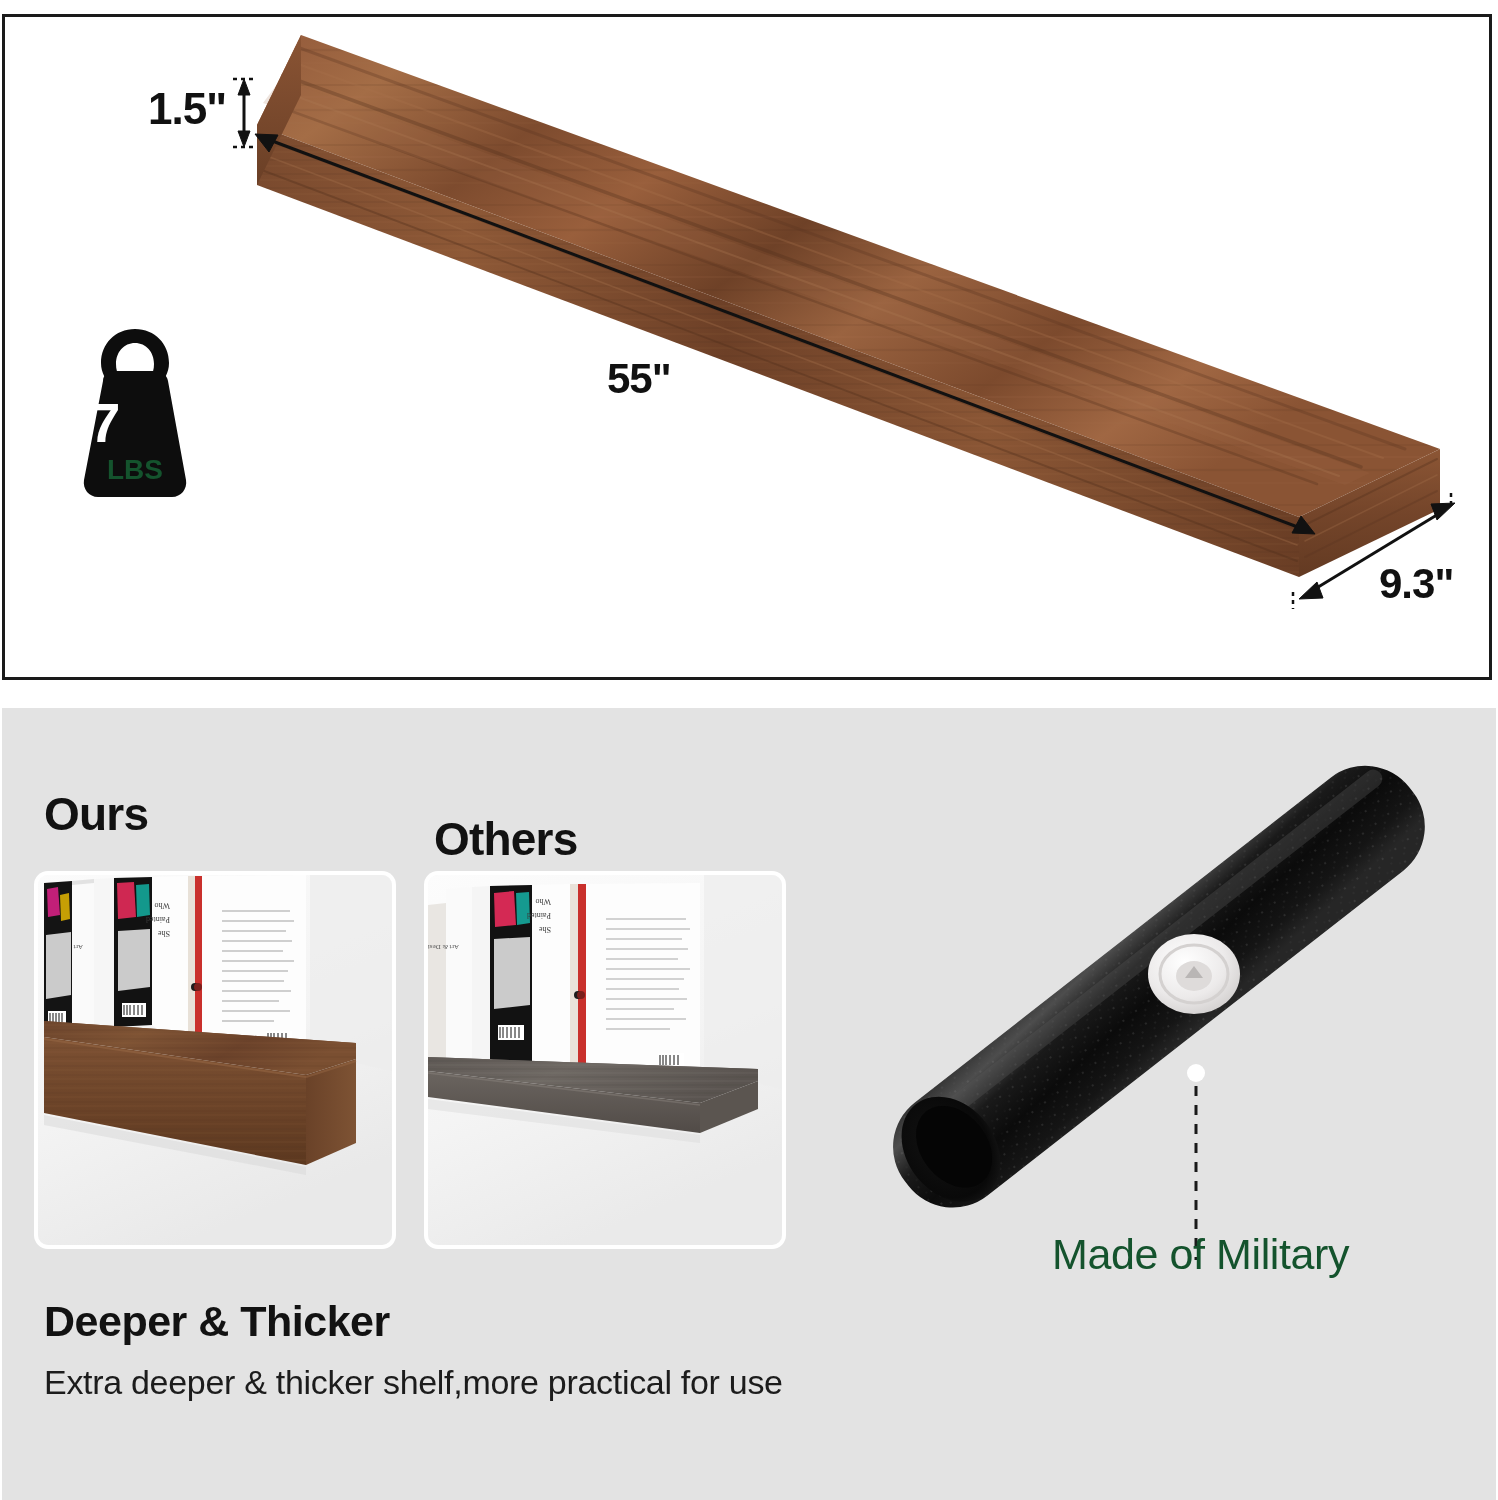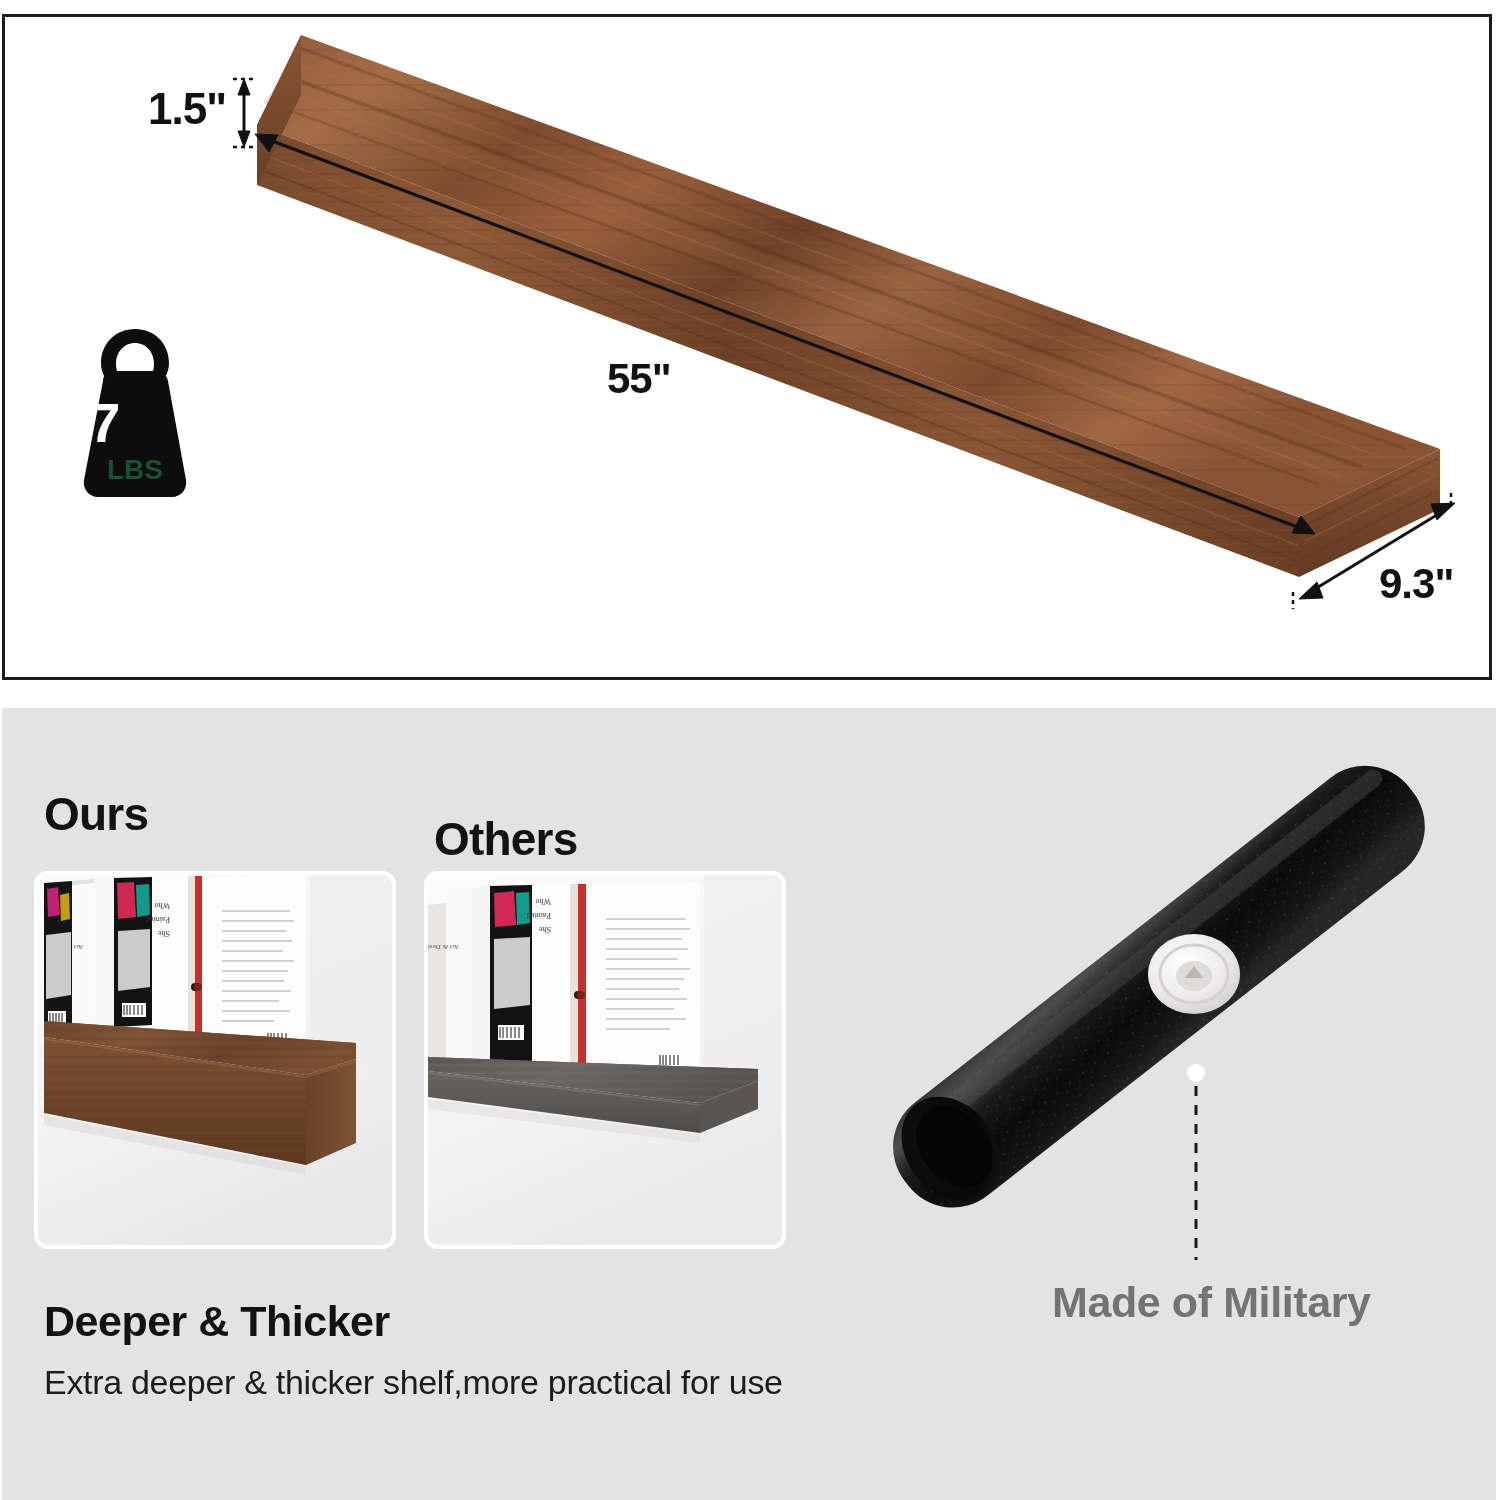--- a/index.html
+++ b/index.html
@@ -181,24 +181,24 @@
     color: #1c1c1c;
     letter-spacing: -0.3px;
     line-height: 1.2;
     white-space: nowrap;
   }
 
   
   #rod-callout {
     position: absolute;
     left: 1052px;
-    top: 1278px;
+    top: 1230px;
     font-size: 43px;
-    font-weight: 700;
-    color: #737373;
+    font-weight: 400;
+    color: #14532d;
     letter-spacing: -0.4px;
     line-height: 1.16;
   }
   #rod-callout .rc-line { display: block; white-space: nowrap; }
 
   
   #rod-stage {
     position: absolute;
     left: 828px;
     top: 700px;

